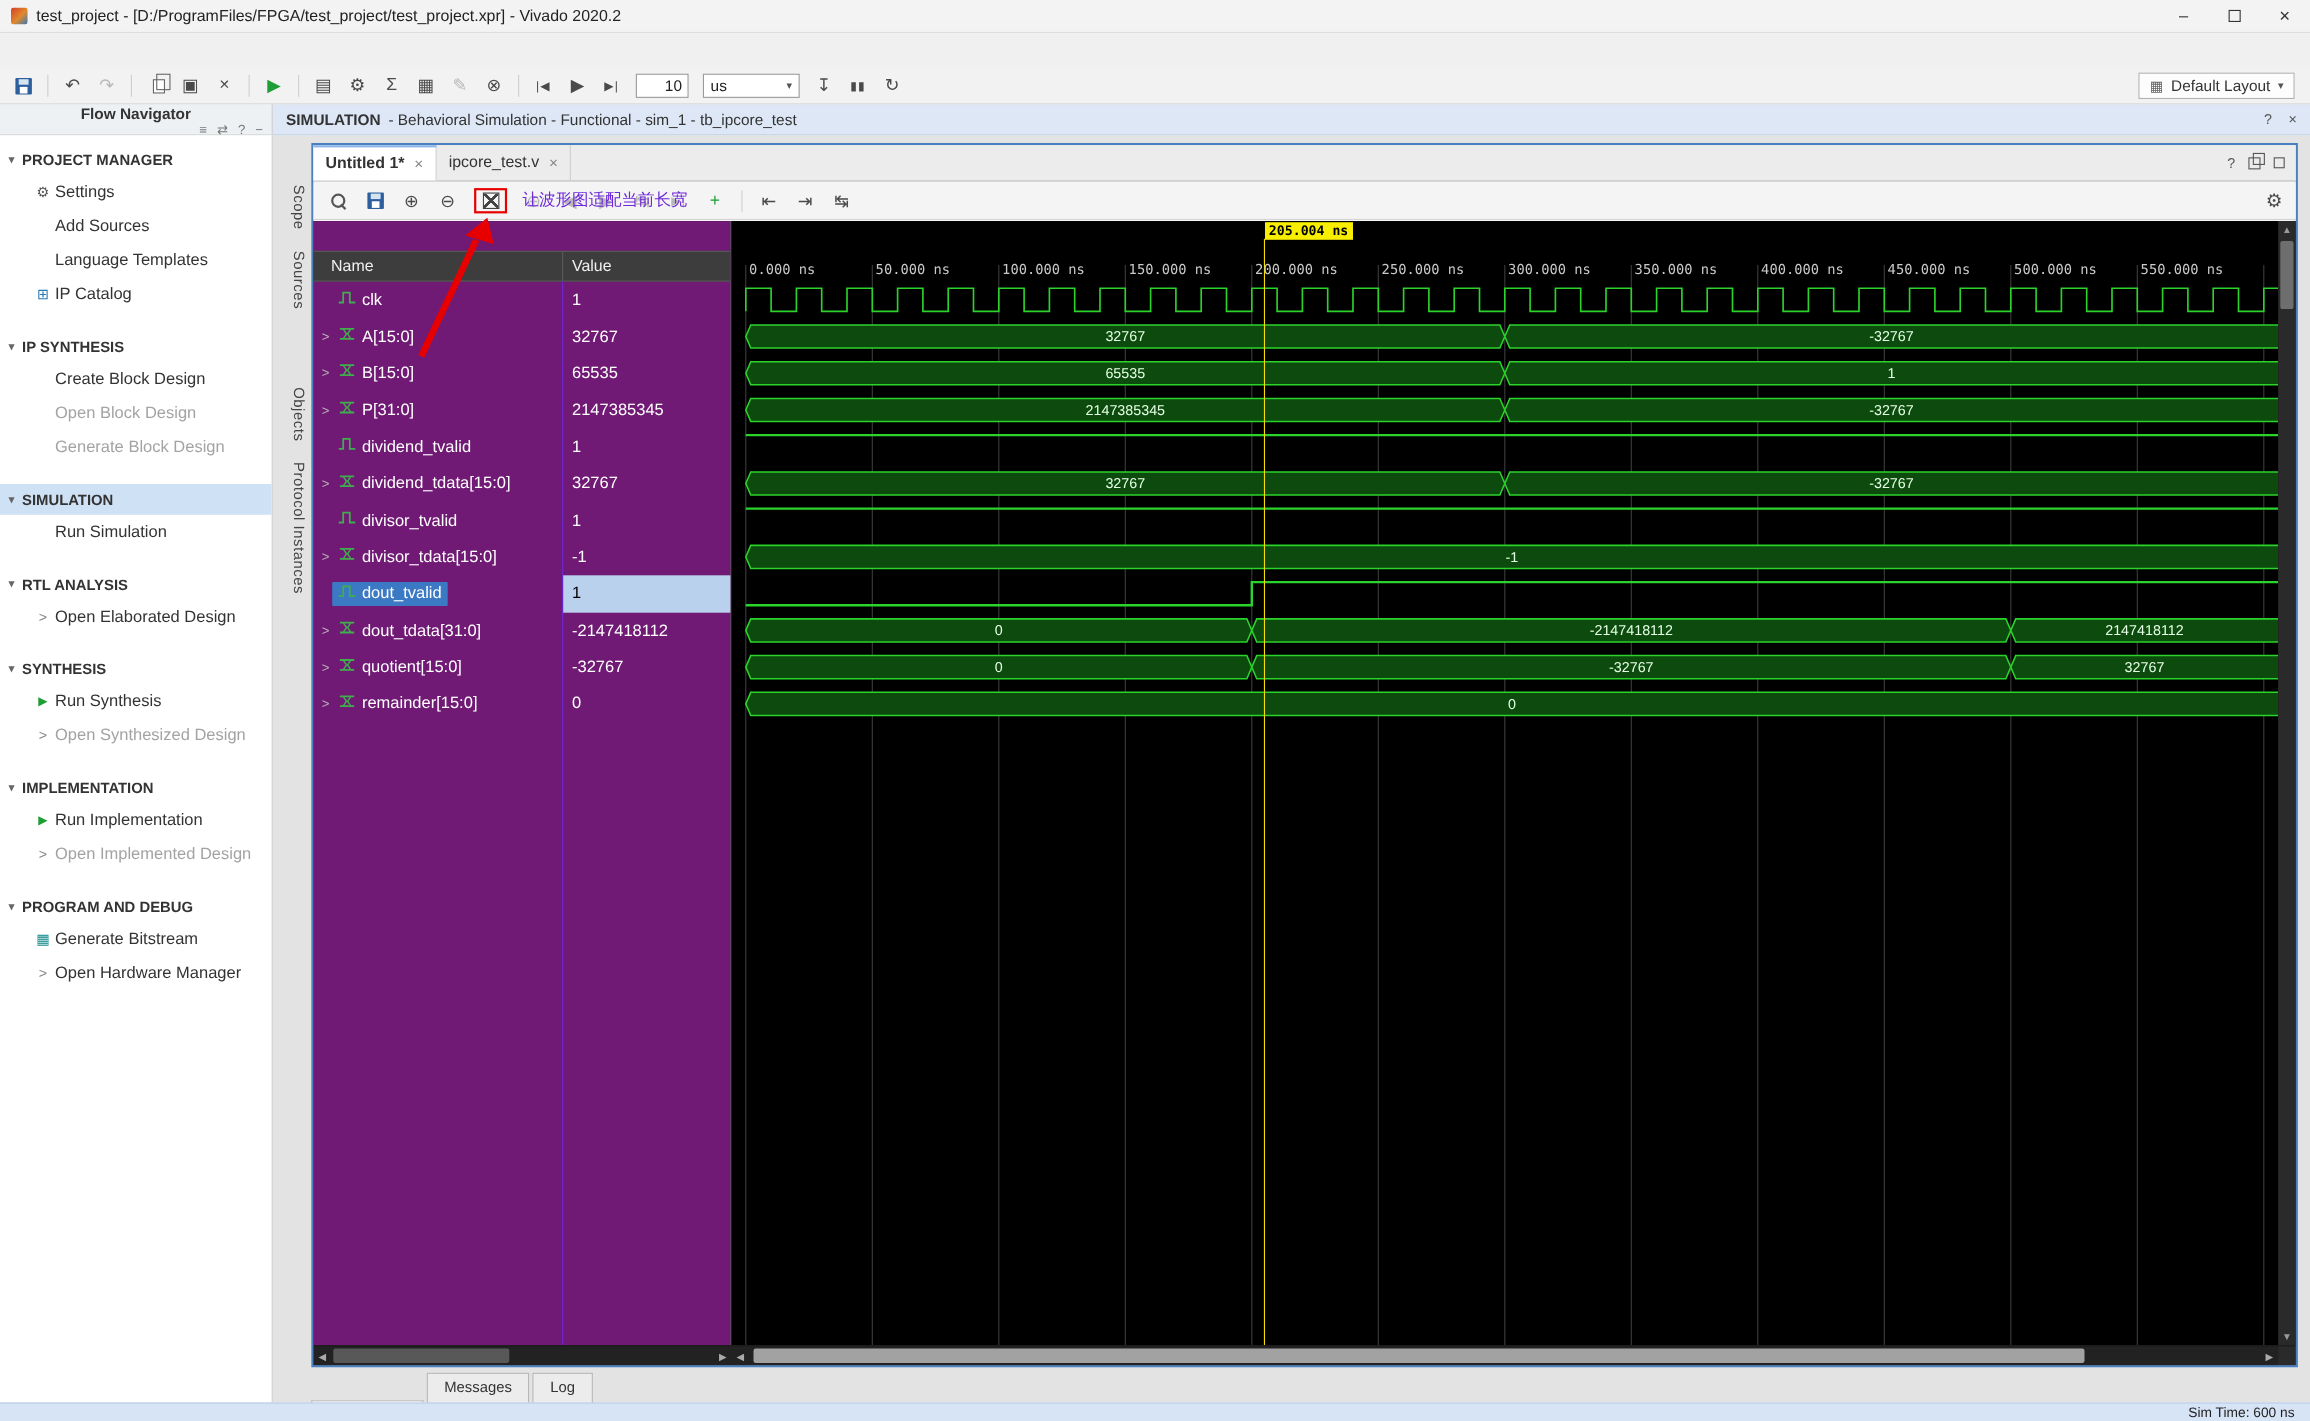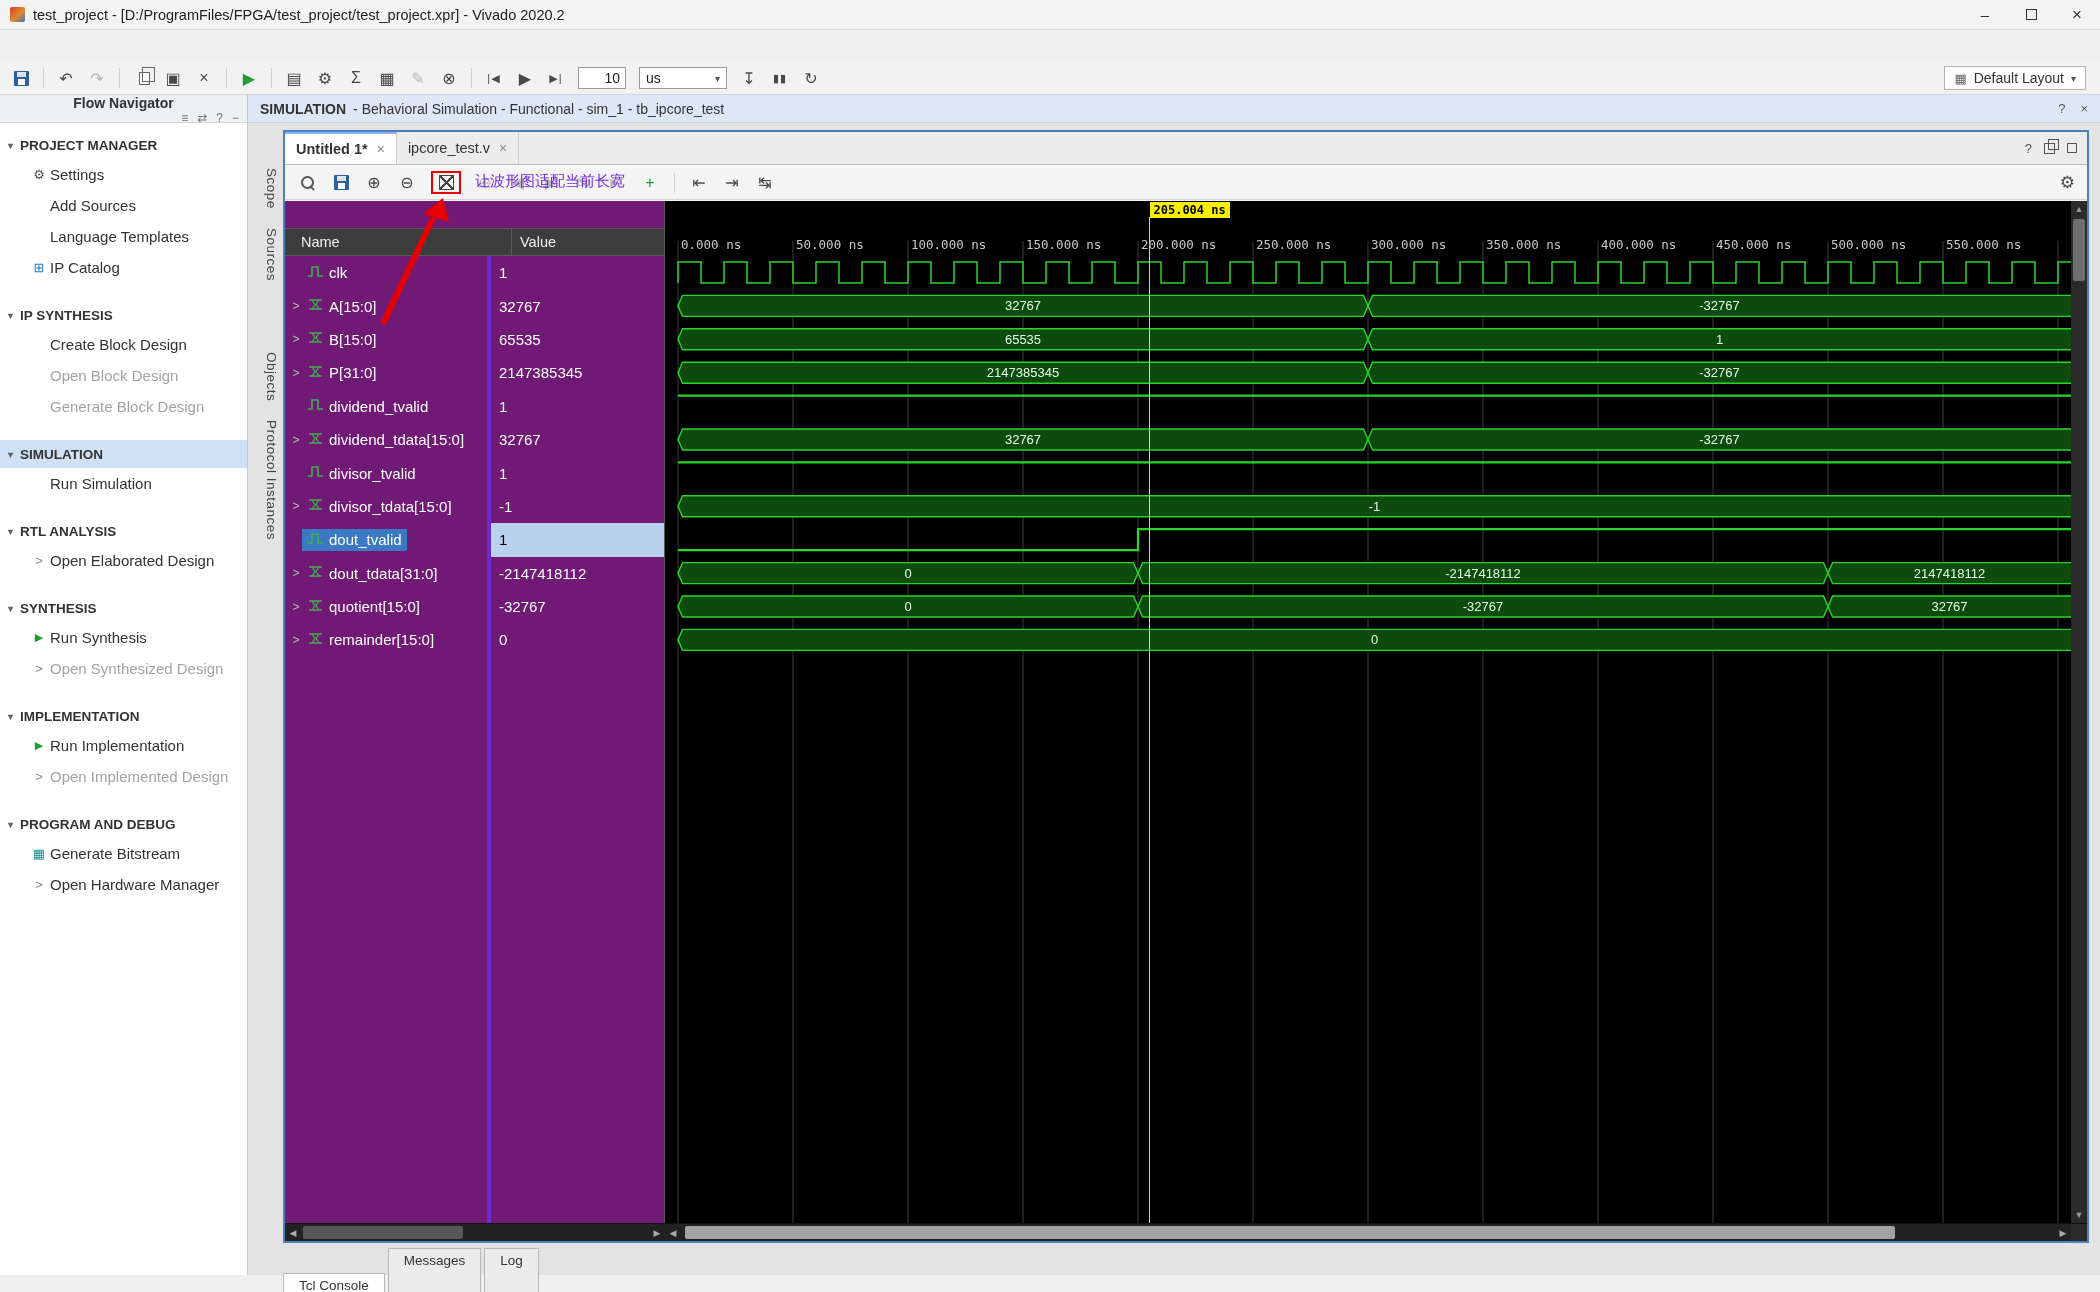--- a/index.html
+++ b/index.html
@@ -89,21 +89,21 @@
   .wgear { margin-left:auto; margin-right:12px; font-size:17px; color:#4a4a4a; }
   .arrow-svg { position:absolute; left:80px; top:64px; width:120px; height:140px; z-index:20; pointer-events:none; }
 
   
   .content { position:absolute; left:0; top:69px; right:0; bottom:18px; background:#000; }
   .nv-table { position:absolute; left:0; top:0; bottom:0; width:380px; background:#701a75; border-right:1px solid #5a5a5a; }
   .nv-head { position:absolute; left:0; top:27px; height:28px; right:0; background:#3d3d3d; border-top:1px solid #5a5a5a; border-bottom:1px solid #5a5a5a; display:flex; color:#f0f0f0; font-size:14.5px; }
   .nv-hname { width:227px; border-right:1px solid #5a5a5a; display:flex; align-items:center; padding-left:16px; }
   .nv-hval { flex:1; display:flex; align-items:center; padding-left:8px; }
   .nv-rows { position:absolute; left:0; top:55px; right:0; bottom:0; display:flex; }
-  .col-names { width:206px; border-right:4px solid #6d28d9; }
+  .col-names { width:227px; border-right:1px solid #6d28d9; }
   .col-vals { flex:1; }
   .sig-row { height:33.4px; display:flex; align-items:center; }
   .sig-chev { width:17px; text-align:center; color:#bbb; font-size:12px; padding-left:5px; }
   .sig-wrap { display:inline-flex; align-items:center; gap:5px; padding:2px 5px; }
   .sig-wrap.selw { background:#3c79c4; border-radius:1px; }
   .sig-lb { color:#fff; font-size:15px; white-space:nowrap; }
   .val-row { height:33.4px; display:flex; align-items:center; padding-left:8px; color:#fff; font-size:15px; }
   .val-row.selv { background:#b9d1ec; color:#000; }
 
   .wave { position:absolute; left:380px; top:0; right:16px; bottom:0; background:#000; overflow:hidden; }
@@ -635,13 +635,16 @@
       </div>
     </div>
 
     <div class="btabs">
       <span class="btab active">Tcl Console</span>
       <span class="btab">Messages</span>
       <span class="btab">Log</span>
     </div>
   </div>
 
+  <div class="statusbar">
+    <span>Sim Time: 600 ns</span>
+  </div>
 </div>
 
 </body></html>

